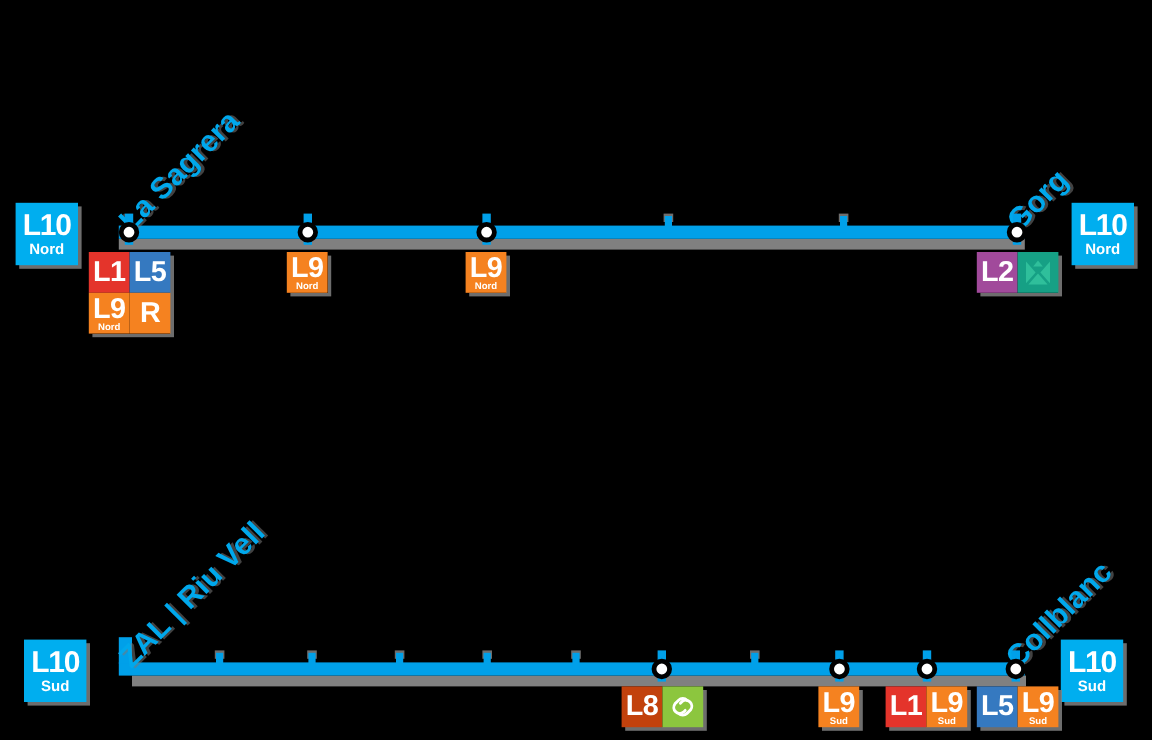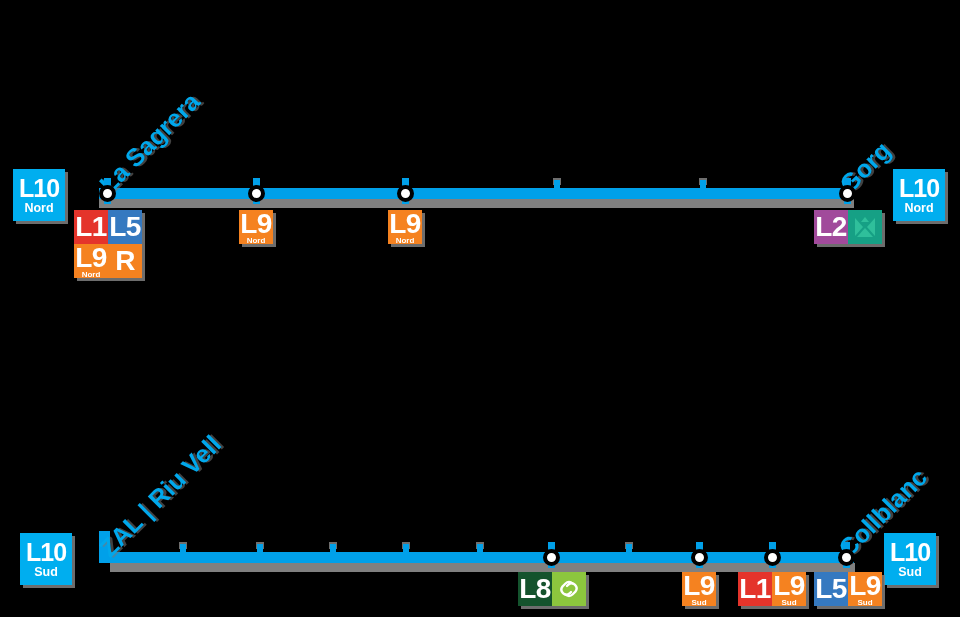--- a/index.html
+++ b/index.html
@@ -30,21 +30,21 @@
   
   .stname{position:absolute;color:#00A8EC;font-size:25px;font-weight:bold;
       white-space:nowrap;transform-origin:0 50%;
       text-shadow:2px 2px 0 rgba(120,120,120,.55);}
 
   
   .cluster{position:absolute;display:flex;flex-wrap:wrap;
       box-shadow:3px 3px 0 0 rgba(128,128,128,.85);z-index:7;}
   .cbadge{width:34px;height:34px;display:flex;flex-direction:column;
       align-items:center;justify-content:center;color:#fff;line-height:1;}
-  .cbadge .c-main{font-size:28px;font-weight:bold;letter-spacing:-.5px;}
+  .cbadge .c-main{font-size:24px;font-weight:bold;letter-spacing:-.5px;}
   .cbadge .c-sub{font-size:8px;font-weight:bold;margin-top:-1px;}
 
   .svg-ic{display:block;}
 </style>
 </head>
 <body>
 
 <div class="diagram">
 
   <div>
@@ -151,21 +151,21 @@
     <div class="tick-cap" style="left:402px;top:542px;"></div>
     <div class="tick" style="left:403px;top:544px;height:14px;"></div>
     <div class="tick-cap" style="left:476px;top:542px;"></div>
     <div class="tick" style="left:477px;top:544px;height:14px;"></div>
     <div class="tick-cap" style="left:625px;top:542px;"></div>
     <div class="tick" style="left:626px;top:544px;height:14px;"></div>
 
     <div class="dot-stub" style="left:548px;top:542px;height:26px;"></div>
     <div class="dot" style="left:543px;top:549px;"></div>
     <div class="cluster" style="left:518px;top:572px;width:68px;">
-      <div class="cbadge" style="background:#14532d;">
+      <div class="cbadge" style="background:#c2410c;">
         <span class="c-main">L8</span>
       </div>
       <div class="cbadge" style="background:#8CC63E;">
         <span>
           <svg class="svg-ic" width="26" height="26" viewBox="0 0 26 26">
             <path d="M16.5 7.5 a5 5 0 0 0 -7 0 l-3 3 a5 5 0 0 0 7 7 l1.5 -1.5" fill="none" stroke="#fff" stroke-width="2.4" stroke-linecap="round"></path>
             <path d="M9.5 18.5 a5 5 0 0 0 7 0 l3 -3 a5 5 0 0 0 -7 -7 l-1.5 1.5" fill="none" stroke="#fff" stroke-width="2.4" stroke-linecap="round"></path>
           </svg>
         </span>
       </div>

